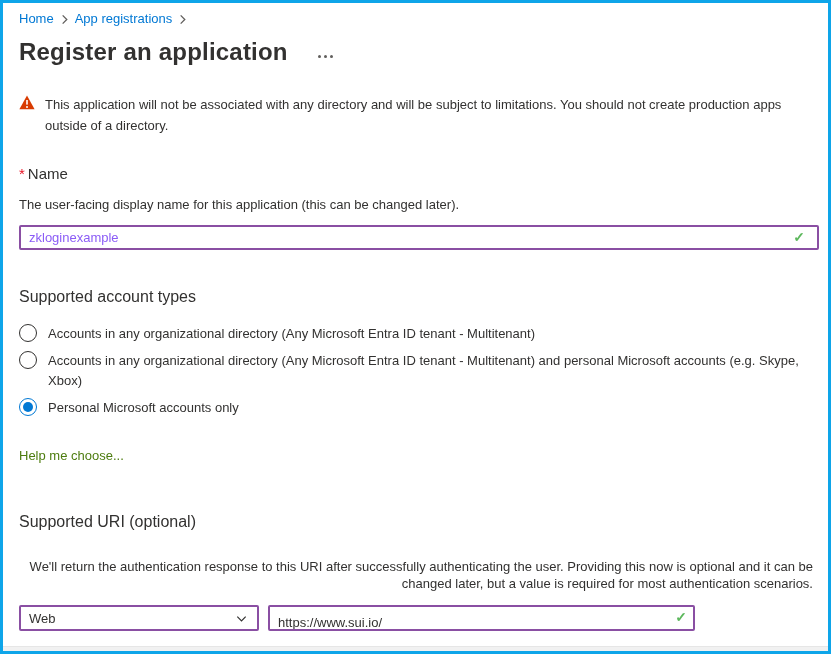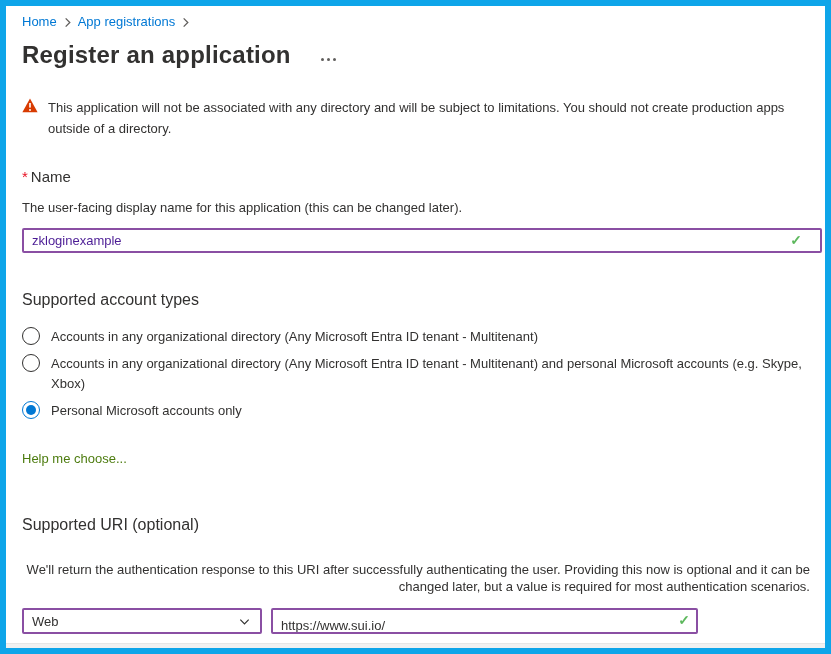--- a/index.html
+++ b/index.html
@@ -8,21 +8,21 @@
     font-family: "Liberation Sans", sans-serif;
     color: #323130;
     width: 831px;
     height: 654px;
   }
   .page {
     position: relative;
     width: 831px;
     height: 654px;
     background: #ffffff;
-    border: 6px solid #0ea5e9;
+    border: 3px solid #0ea5e9;
     padding: 0 15px 0 16px;
     overflow: hidden;
   }
   
   .breadcrumb {
     margin-top: 8px;
     display: flex;
     align-items: center;
     font-size: 13px;
     gap: 5px;
@@ -45,21 +45,21 @@
   
   .input-wrap { position: relative; margin-top: 12px; }
   .text-input {
     width: 800px;
     height: 25px;
     border: 2px solid #8a4fa3;
     border-radius: 2px;
     background: #fff;
     font-family: "Liberation Sans", sans-serif;
     font-size: 13px;
-    color: #4c1d95;
+    color: #8b5cf6;
     padding: 0 26px 0 8px;
     outline: none;
   }
   .valid-check {
     position: absolute;
     right: 8px;
     top: 50%;
     transform: translateY(-54%);
     color: #5db85d;
     font-size: 14px;

